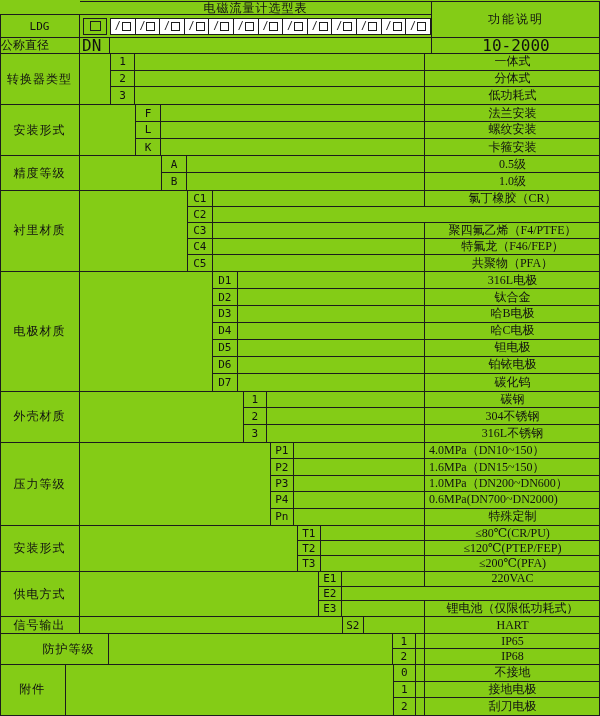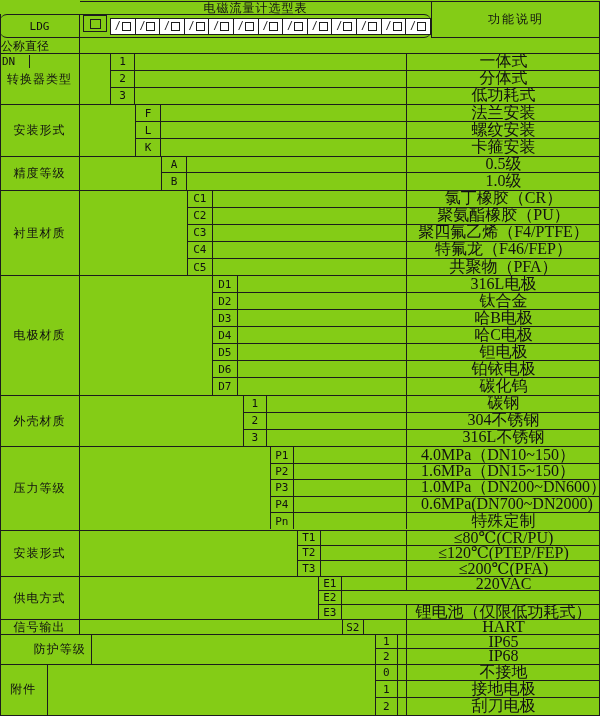--- a/index.html
+++ b/index.html
@@ -23,21 +23,21 @@
   .fn-cell{
     position:absolute;left:431px;top:1px;width:169px;height:37px;
     box-sizing:border-box;
     border-left:1px solid var(--ln);border-top:1px solid var(--ln);border-bottom:1px solid var(--ln);
     display:flex;align-items:center;justify-content:center;
     font-size:12px;letter-spacing:2px;
   }
   .ldg-row{
     position:absolute;left:0;top:14px;width:431px;height:24px;box-sizing:border-box;
     border-top:1px solid var(--ln);border-bottom:1px solid var(--ln);
-    display:flex;border-radius:7px;
+    display:flex;align-items:center;
   }
   .ldg-cell{
     width:80px;height:100%;box-sizing:border-box;border-right:1px solid var(--ln);
     display:flex;align-items:center;justify-content:center;
     font-family:"DejaVu Sans Mono",monospace;font-size:11px;
   }
   .dnbox-wrap{width:30px;display:flex;justify-content:center;}
   .slots{flex:1;display:flex;align-items:center;height:100%;padding-top:0;}
   .slot{
     flex:1;height:17px;box-sizing:border-box;border:1px solid var(--ln);
@@ -46,27 +46,27 @@
   }
   .slot.ml{margin-left:-1px;}
   .slot .sl{font-family:"DejaVu Sans Mono",monospace;font-size:10px;line-height:1;}
   .sq{display:inline-block;width:9px;height:9px;box-sizing:border-box;border:1px solid var(--ln);}
   .dn-slot{width:24px;height:17px;box-sizing:border-box;border:1px solid var(--ln);
     display:flex;align-items:center;justify-content:center;}
   .dn-slot .sq{width:11px;height:10px;}
 
   .dn-row{
     position:absolute;left:0;top:38px;width:600px;height:15px;box-sizing:border-box;
-    display:flex;align-items:stretch;flex-direction:column;
+    display:flex;align-items:stretch;
   }
   .dn-row .lab4{width:80px;box-sizing:border-box;border-right:1px solid var(--ln);
     display:flex;align-items:center;font-size:12px;padding-left:1px;white-space:nowrap;}
   .dn-row .dncode{width:30px;box-sizing:border-box;border-right:1px solid var(--ln);
     display:flex;align-items:center;padding-left:2px;
-    font-family:"DejaVu Sans Mono",monospace;font-size:11px;}
+    font-family:"DejaVu Sans Mono",monospace;font-size:16px;}
   .dn-row .mid{flex:1;}
   .dn-row .desc{width:169px;box-sizing:border-box;border-left:1px solid var(--ln);
     display:flex;align-items:center;justify-content:center;
     font-family:"DejaVu Sans Mono",monospace;font-size:16px;}
 
   
   #sections{
     position:absolute;left:0;top:53px;width:600px;height:663px;box-sizing:border-box;
     border-bottom:1px solid var(--ln);
     display:flex;flex-direction:column;
@@ -84,25 +84,25 @@
     width:var(--cw);box-sizing:border-box;
     border-left:1px solid var(--ln);border-right:1px solid var(--ln);border-bottom:1px solid var(--ln);
     display:flex;align-items:center;justify-content:center;
     font-family:"DejaVu Sans Mono",monospace;font-size:11px;
   }
   .r:last-child .code{border-bottom:none;}
   .rest{flex:1;display:flex;box-sizing:border-box;border-bottom:1px solid var(--ln);min-width:0;}
   .r:last-child .rest{border-bottom:none;gap:8px;}
   .rest .mid{flex:1;}
   .desc{
-    width:194px;box-sizing:border-box;border-left:1px solid var(--ln);
-    display:flex;align-items:center;justify-content:center;
-    font-size:16px;white-space:nowrap;overflow:hidden;
-  }
-  .desc.left{justify-content:flex-start;padding-left:14px;}
+    width:176px;box-sizing:border-box;border-left:1px solid var(--ln);
+    display:flex;align-items:center;justify-content:center;
+    font-size:12px;white-space:nowrap;overflow:hidden;
+  }
+  .desc.left{justify-content:flex-start;padding-left:4px;}
 </style>
 </head>
 <body>
 
 <div id="table">
   <div class="edge-left"></div>
   <div class="edge-right"></div>
 
   <div class="title-cell">电磁流量计选型表</div>
   <div class="fn-cell">功能说明</div>
@@ -270,21 +270,20 @@
             <div class="rest">
               <div class="mid"></div>
               <div class="desc">氯丁橡胶（CR）</div>
             </div>
           </div>
         <div class="r">
             <div class="sp"></div>
             <div class="code">C2</div>
             <div class="rest">
               <div class="mid"></div>
-              <div class="desc">聚氨酯橡胶（PU）</div>
             </div>
           </div>
         <div class="r">
             <div class="sp"></div>
             <div class="code">C3</div>
             <div class="rest">
               <div class="mid"></div>
               <div class="desc">聚四氟乙烯（F4/PTFE）</div>
             </div>
           </div>

